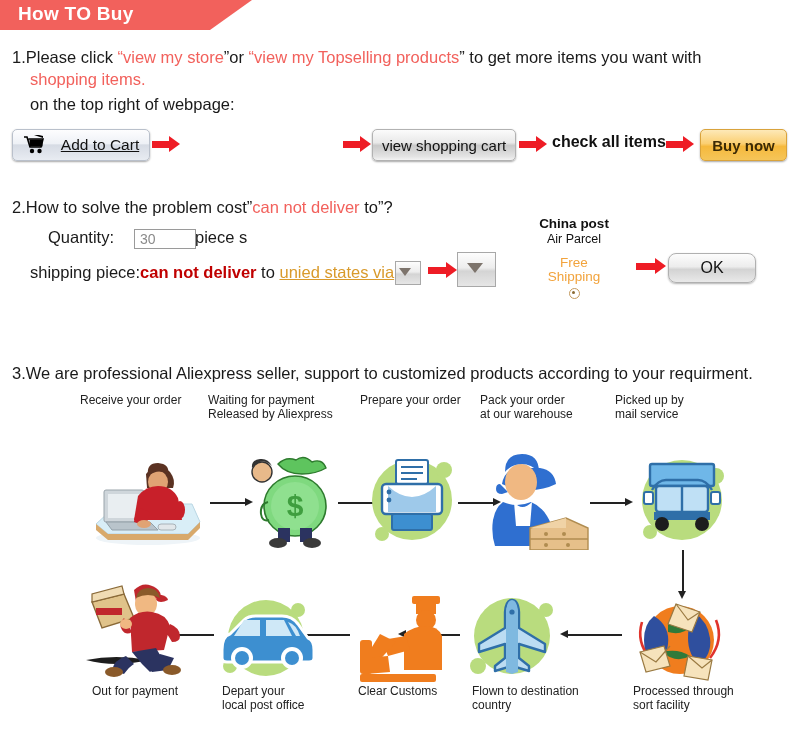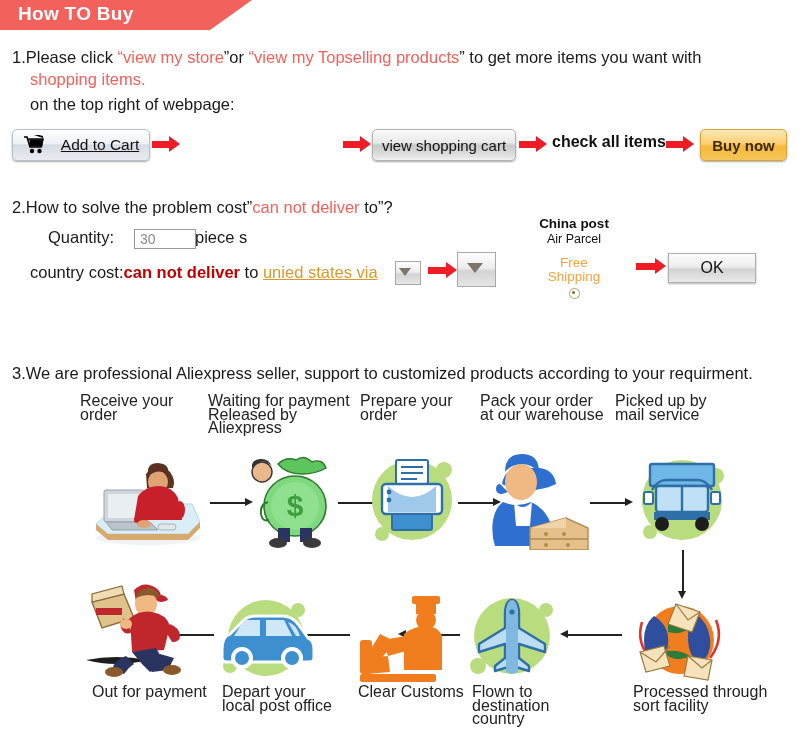--- a/index.html
+++ b/index.html
@@ -107,32 +107,32 @@
   .radio-dot{
     width:9px;height:9px;border-radius:50%;
     border:1px solid #c49a5e;background:#fff;
     margin:4px auto 0 auto;position:relative;
   }
   .radio-dot::after{
     content:"";position:absolute;left:2px;top:2px;width:3px;height:3px;
     border-radius:50%;background:#8a6a33;
   }
   .btn-ok{
-    position:absolute;width:86px;height:28px;border-radius:0;
+    position:absolute;width:86px;height:28px;border-radius:8px;
     background:linear-gradient(to bottom,#fcfcfc 0%,#ededed 45%,#d3d3d3 55%,#e9e9e9 100%);
     border:1px solid #b0b0b0;
     display:flex;align-items:center;justify-content:center;
     font-size:16px;color:#111;
     box-shadow:0 1px 2px rgba(0,0,0,.3);
   }
 
   
   .flow{position:absolute;left:0;top:380px;width:800px;height:362px;}
   .fl-label{
-    position:absolute;font-size:16px;color:#222;line-height:13.5px;white-space:pre-line;
+    position:absolute;font-size:12px;color:#222;line-height:13.5px;white-space:pre-line;
   }
   .node{position:absolute;width:96px;height:96px;}
   .arrow-blk{position:absolute;}
   .arrow-blk .shaft{position:absolute;background:#222;}
   .arrow-blk .head{position:absolute;width:0;height:0;}
   .ah-right{border-top:4.5px solid transparent;border-bottom:4.5px solid transparent;border-left:8px solid #222;}
   .ah-left{border-top:4.5px solid transparent;border-bottom:4.5px solid transparent;border-right:8px solid #222;}
   .ah-down{border-left:4.5px solid transparent;border-right:4.5px solid transparent;border-top:8px solid #222;}
 </style>
 </head>
@@ -199,21 +199,21 @@
 
 <div class="step-line" style="left:12px;top:198px;">
   <span>2.</span><span>How to solve the problem cost”</span><span class="red">can not deliver</span><span> to”?</span>
 </div>
 
 <div class="step-line" style="left:48px;top:228px;">Quantity:</div>
 <input class="qty-input" style="left: 134px; top: 229px;" type="text" value="30">
 <div class="step-line" style="left:195px;top:228px;">piece s</div>
 
 <div class="step-line" style="left:30px;top:263px;">
-  <span>country cost:</span><span class="darkred">can not deliver</span><span> to </span><span class="gold-link">unied states via</span>
+  <span>shipping piece:</span><span class="darkred">can not deliver</span><span> to </span><span class="gold-link">unied states via</span>
 </div>
 
 <div class="dd-btn" style="left:395px;top:261px;width:24px;height:22px;">
   <div class="dd-tri" style="left:3px;top:6px;border-left-width:6px;border-right-width:6px;border-top-width:8px;"></div>
 </div>
 
 <div class="arrow-red" style="left:428px;top:262px;width:30px;height:17px;">
   <div class="shaft" style="width:19px;"></div>
     <div class="head" style="left:18px;"></div>
 </div>

